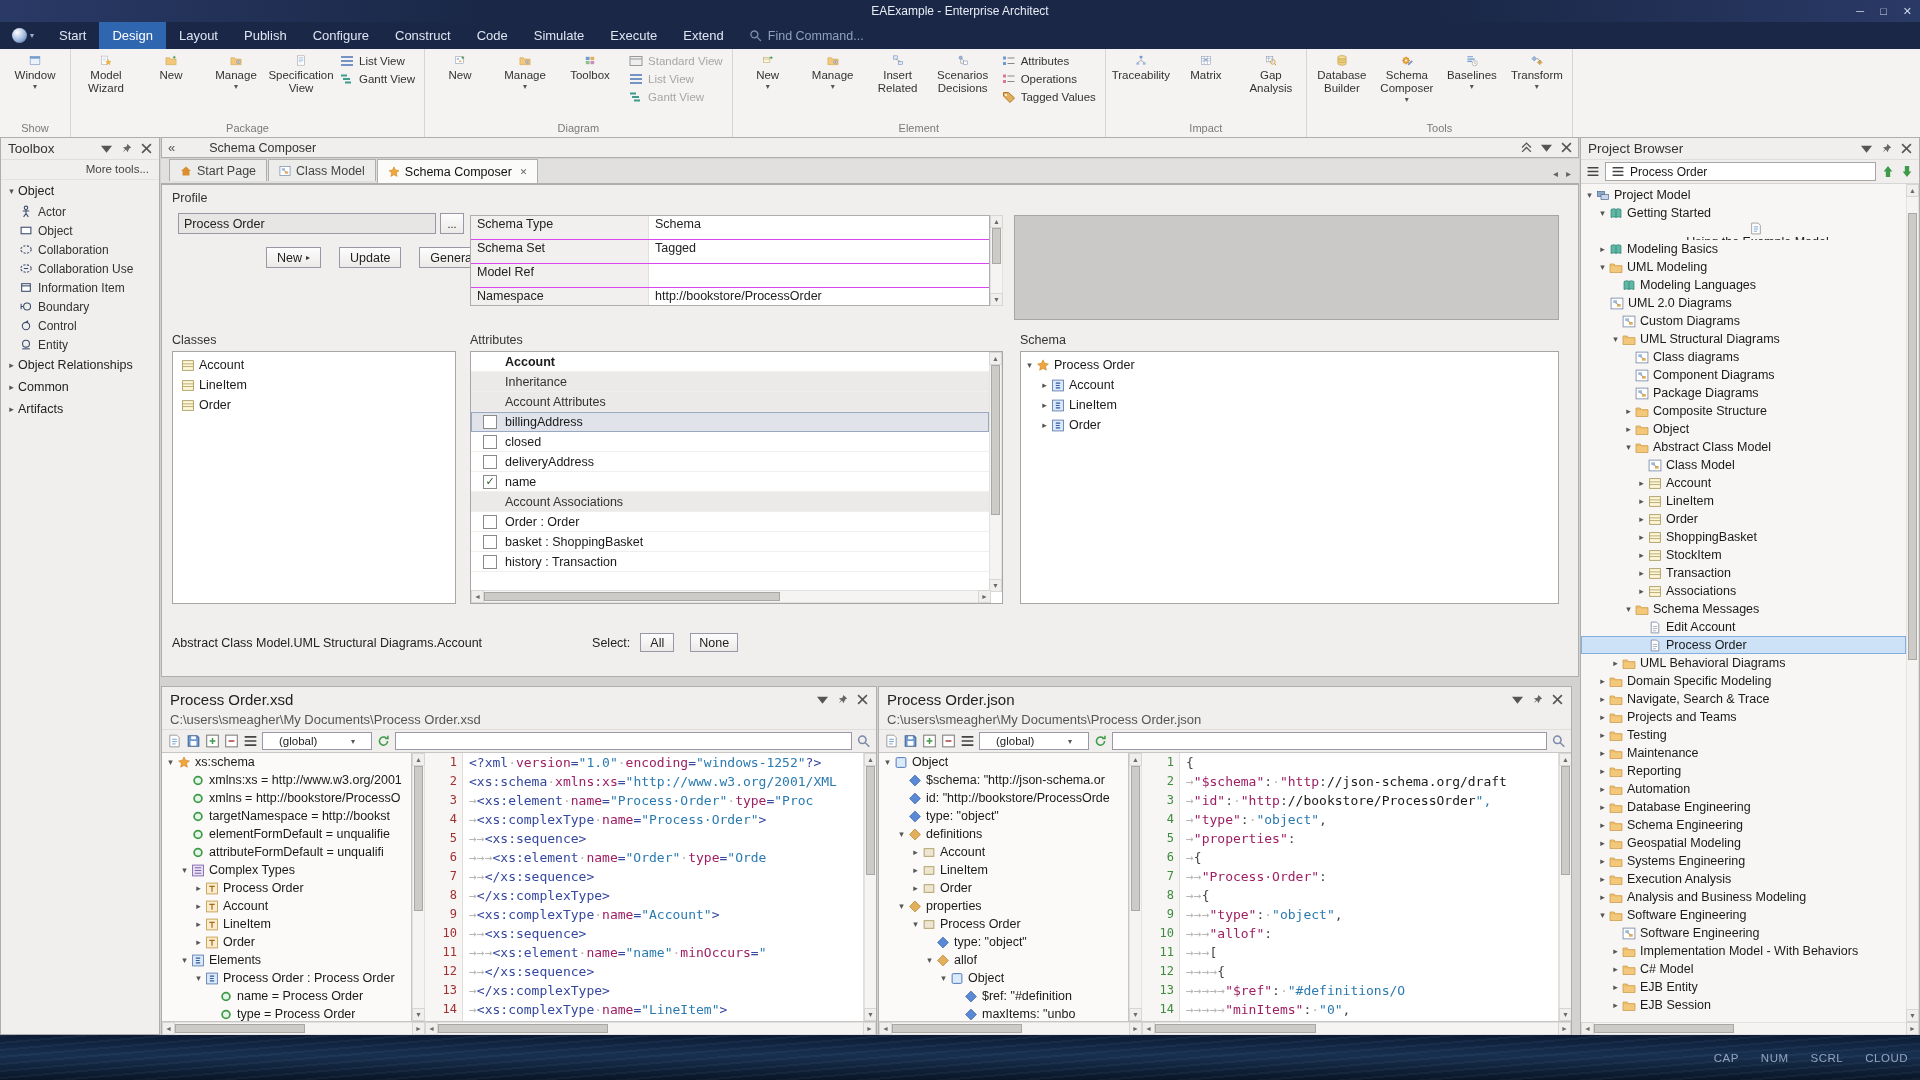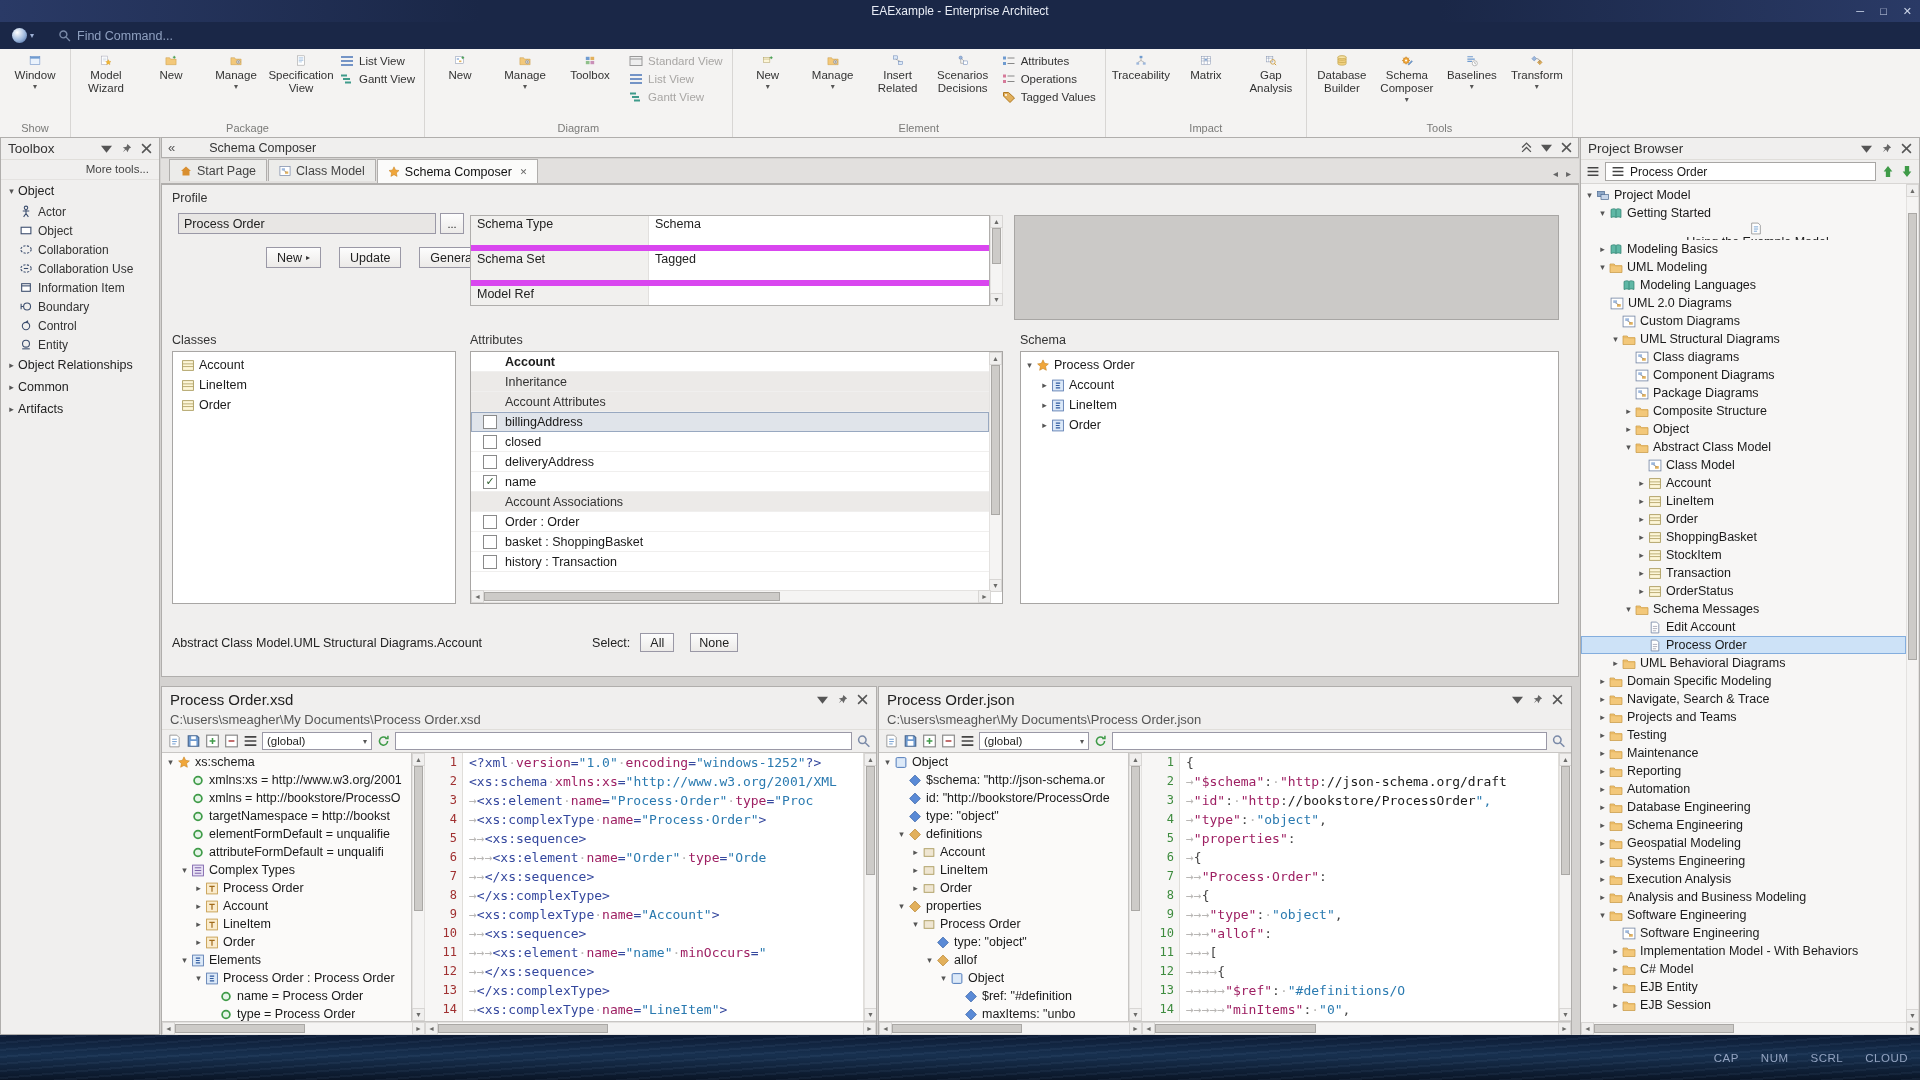--- a/index.html
+++ b/index.html
@@ -73,21 +73,21 @@
 
 
 #composer{position:absolute;top:47px;left:0;right:0;height:493px;background:#f0efee;border:1px solid #b0aeac}
 .gb-label{position:absolute;left:10px;top:6px;font-size:12.5px;color:#333}
 .profile-field{position:absolute;left:16px;top:28px;width:258px;height:21px;border:1px solid #9a98a6;background:#e8e6e4;font:12.5px "Liberation Sans",sans-serif;padding:0 5px;color:#222}
 .browse-btn{position:absolute;left:278px;top:28px;width:24px;height:21px;border:1px solid #9a98a6;background:linear-gradient(#fdfdfd,#eceae8);display:flex;align-items:center;justify-content:center;font-size:11px;cursor:pointer}
 .btnrow{position:absolute;left:104px;top:62px;display:flex;gap:18px}
 .btn{min-width:46px;height:21px;display:inline-flex;align-items:center;justify-content:center;gap:4px;padding:0 10px;background:linear-gradient(#fdfdfd,#eceae8);border:1px solid #9a98a6;font-size:12.5px;cursor:pointer;color:#222}
 .btn .mini{font-size:8px;color:#333}
 .propsgrid{position:absolute;left:308px;top:30px;width:520px;height:91px;border:1px solid #b0aeac;background:#fff;overflow:hidden}
-.pg-row{display:flex;height:35px;border-bottom:6px solid #d946ef;background:#fff}
+.pg-row{display:flex;height:24px;border-bottom:1px solid #d946ef;background:#fff}
 .pg-name{width:178px;background:#f1f0ee;border-right:1px solid #e2e0de;padding:1px 6px;font-size:12.5px;color:#222;white-space:nowrap}
 .pg-value{flex:1;padding:1px 6px;font-size:12.5px;color:#222;white-space:nowrap;overflow:hidden}
 #propsscroll{position:absolute;left:828px;top:30px;width:13px;height:91px}
 .preview-box{position:absolute;left:852px;top:30px;width:545px;height:105px;background:#cbc9c7;border:1px solid #a8a6a4}
 .sec-label{position:absolute;top:148px;font-size:12.5px;color:#333}
 .classes-label{left:10px}
 .attrs-label{left:308px}
 .schema-label{left:858px}
 .whitebox{position:absolute;top:166px;height:253px;background:#fff;border:1px solid #a8a6a4;overflow:hidden}
 #classesbox{left:10px;width:284px;padding-top:3px}
@@ -107,21 +107,21 @@
 .btn.smallb{height:19px;min-width:34px;padding:0 8px;margin-right:16px}
 
 
 .bpanel{position:absolute;top:549px;height:349px;background:#f0efee;border:1px solid #b0aeac;display:flex;flex-direction:column}
 #xsdpanel{left:0;width:716px}
 #jsonpanel{left:717px;width:694px}
 .bp-caption{height:25px;display:flex;align-items:center;padding:0 8px;font-size:15px;color:#222}
 .bp-path{height:17px;padding:0 8px;font-size:13px;color:#555;white-space:nowrap;overflow:hidden}
 .bp-toolbar{height:24px;display:flex;align-items:center;gap:4px;padding:0 5px;border-top:1px solid #e0deda;border-bottom:1px solid #c8c6c4}
 .bp-toolbar .ic{width:15px;height:14px;cursor:pointer}
-.combo{height:18px;min-width:110px;background:#fff;border:1px solid #9a98a6;display:flex;align-items:center;font-size:11.5px;padding:0 4px;gap:4px;color:#222;cursor:pointer}
+.combo{height:18px;min-width:110px;background:#fff;border:1px solid #9a98a6;display:flex;align-items:center;font-size:11.5px;padding:0 16px;gap:4px;color:#222;cursor:pointer}
 .combo .dd{margin-left:auto;font-size:8px;color:#555}
 .tb-input{flex:1;height:18px;background:#fff;border:1px solid #9a98a6;font:11.5px "Liberation Sans",sans-serif;padding:0 4px}
 .bp-body{flex:1;display:flex;overflow:hidden}
 .bp-tree{width:250px;border-right:1px solid #c8c6c4;background:#fbfaf9;overflow:hidden}
 .bp-tree .trow{height:18px}
 .bp-vtree{width:13px;border-right:1px solid #c8c6c4}
 .gutter{width:38px;background:#f7f6f5;border-right:1px solid #e0deda;text-align:right;padding-right:5px}
 .lnum{height:19px;font:12px "DejaVu Sans Mono",monospace;line-height:19px}
 .xsd .lnum{color:#a03030}
 .json .lnum{color:#3d8b3d}
@@ -173,20 +173,32 @@
     <span>□</span>
     <span>✕</span>
   </div>
 </div>
 
 <div id="ribbontabs">
   <div class="logo">
     <span class="logo-ball"></span>
     <span class="logo-dd">▾</span>
   </div>
+  <div id="rtabs">
+      <div class="rtab">Start</div>
+      <div class="rtab active">Design</div>
+      <div class="rtab">Layout</div>
+      <div class="rtab">Publish</div>
+      <div class="rtab">Configure</div>
+      <div class="rtab">Construct</div>
+      <div class="rtab">Code</div>
+      <div class="rtab">Simulate</div>
+      <div class="rtab">Execute</div>
+      <div class="rtab">Extend</div>
+    </div>
   <div class="find">
     <span class="ic">
         <svg viewBox="0 0 12 12">
           <circle cx="5" cy="5" r="3.2" fill="none" stroke="#7a8aa8" stroke-width="1.3"></circle>
           <path d="M7.5 7.5L11 11" stroke="#7a8aa8" stroke-width="1.3"></path>
         </svg>
       </span>
     <span>Find Command...</span>
   </div>
 </div>
@@ -1707,21 +1719,21 @@
           <span class="tlabel">Transaction</span>
         </div>
         <div class="trow" style="padding-left: 54px; height: 18px;">
           <span class="twisty">▸</span>
           <span class="ic">
             <svg viewBox="0 0 13 12">
               <rect x="1.5" y="1.5" width="10" height="9" fill="#fdf6d8" stroke="#a89858" stroke-width=".8"></rect>
               <path d="M1.5 4.5h10M1.5 7h10" stroke="#a89858" stroke-width=".7"></path>
             </svg>
           </span>
-          <span class="tlabel">OrderStatus</span>
+          <span class="tlabel">Associations</span>
         </div>
         <div class="trow" style="padding-left: 41px; height: 18px;">
           <span class="twisty">▾</span>
           <span class="ic">
             <svg viewBox="0 0 14 12">
               <path d="M1 2.5h4.2l1.2 1.7H13V11H1z" fill="#f3c87a" stroke="#c6973f" stroke-width=".7"></path>
               <path d="M1 4.2h12" stroke="#e2ae56" stroke-width=".7"></path>
             </svg>
           </span>
           <span class="tlabel">Schema Messages</span>

